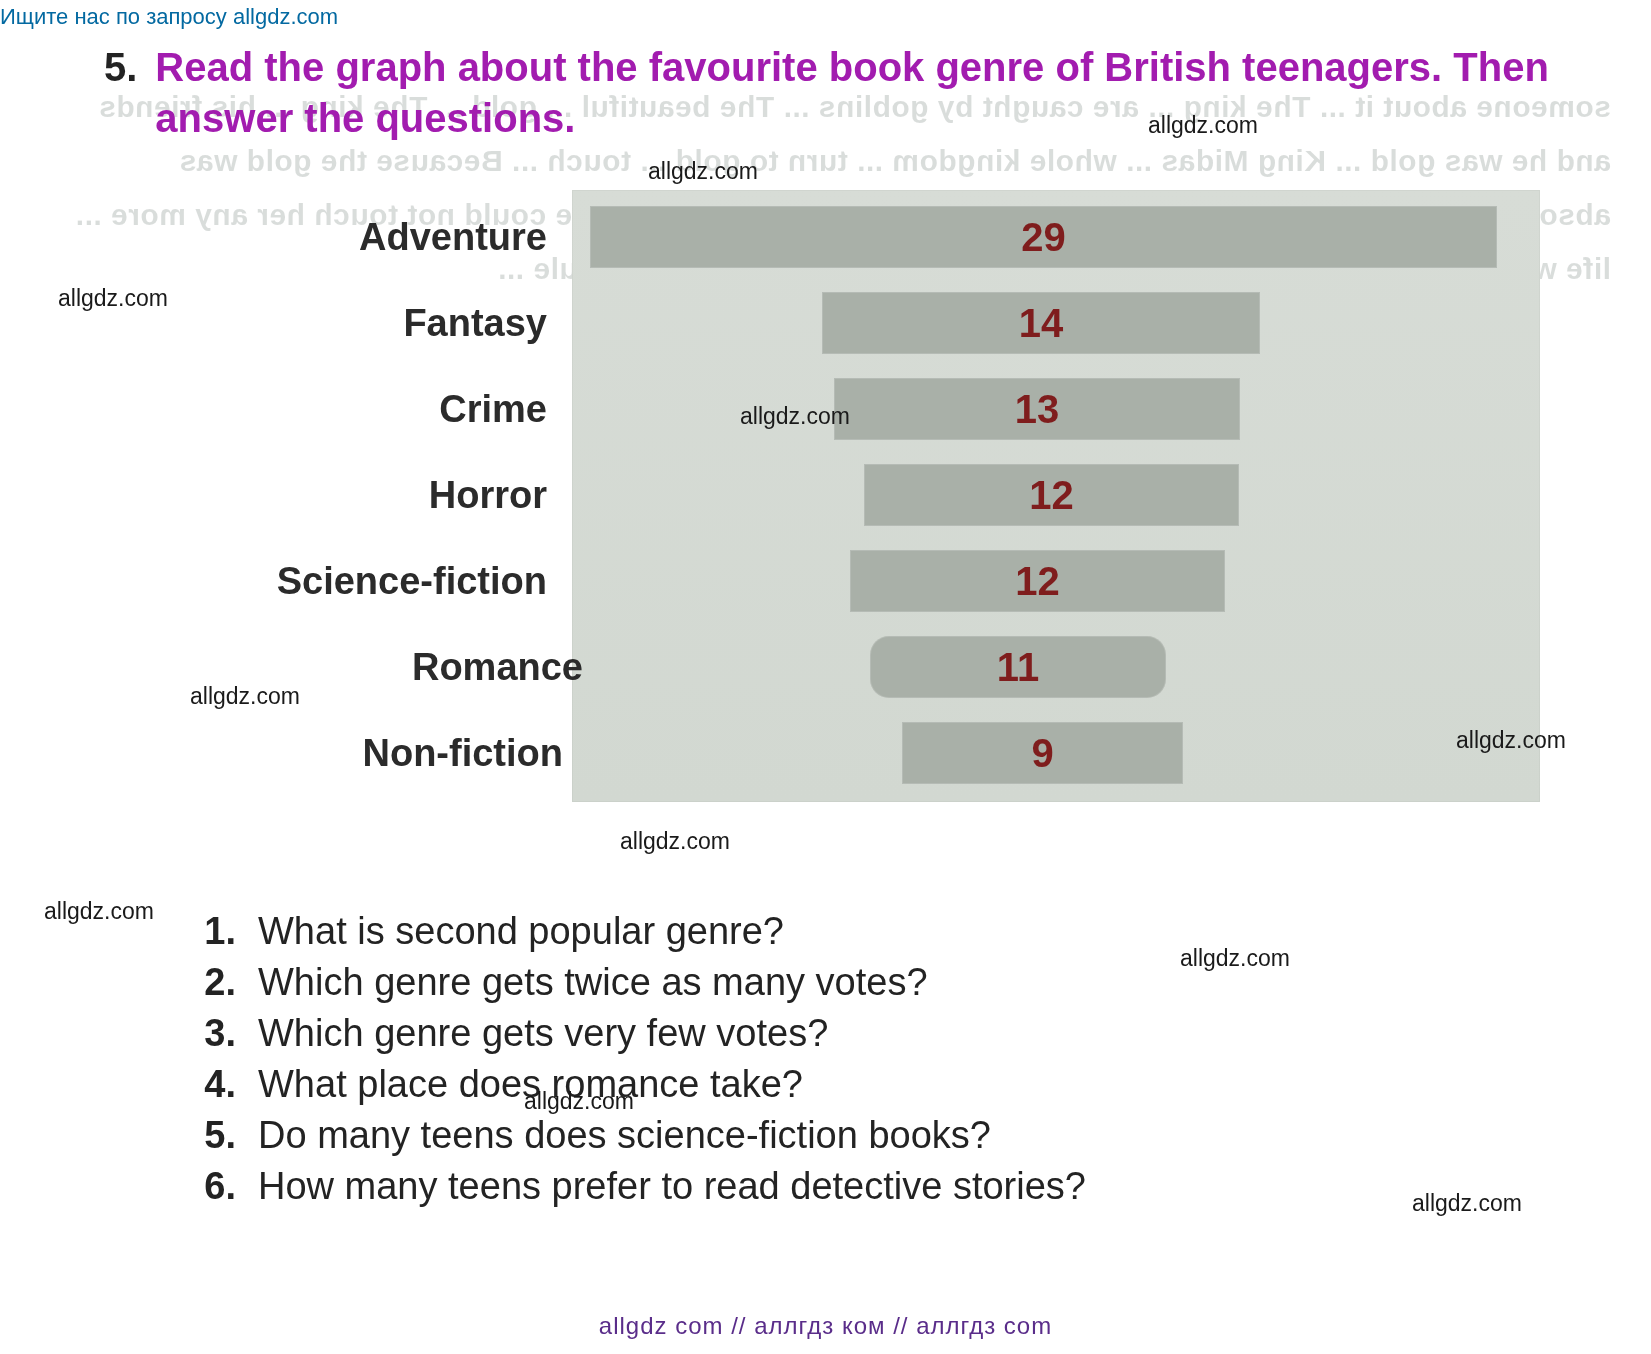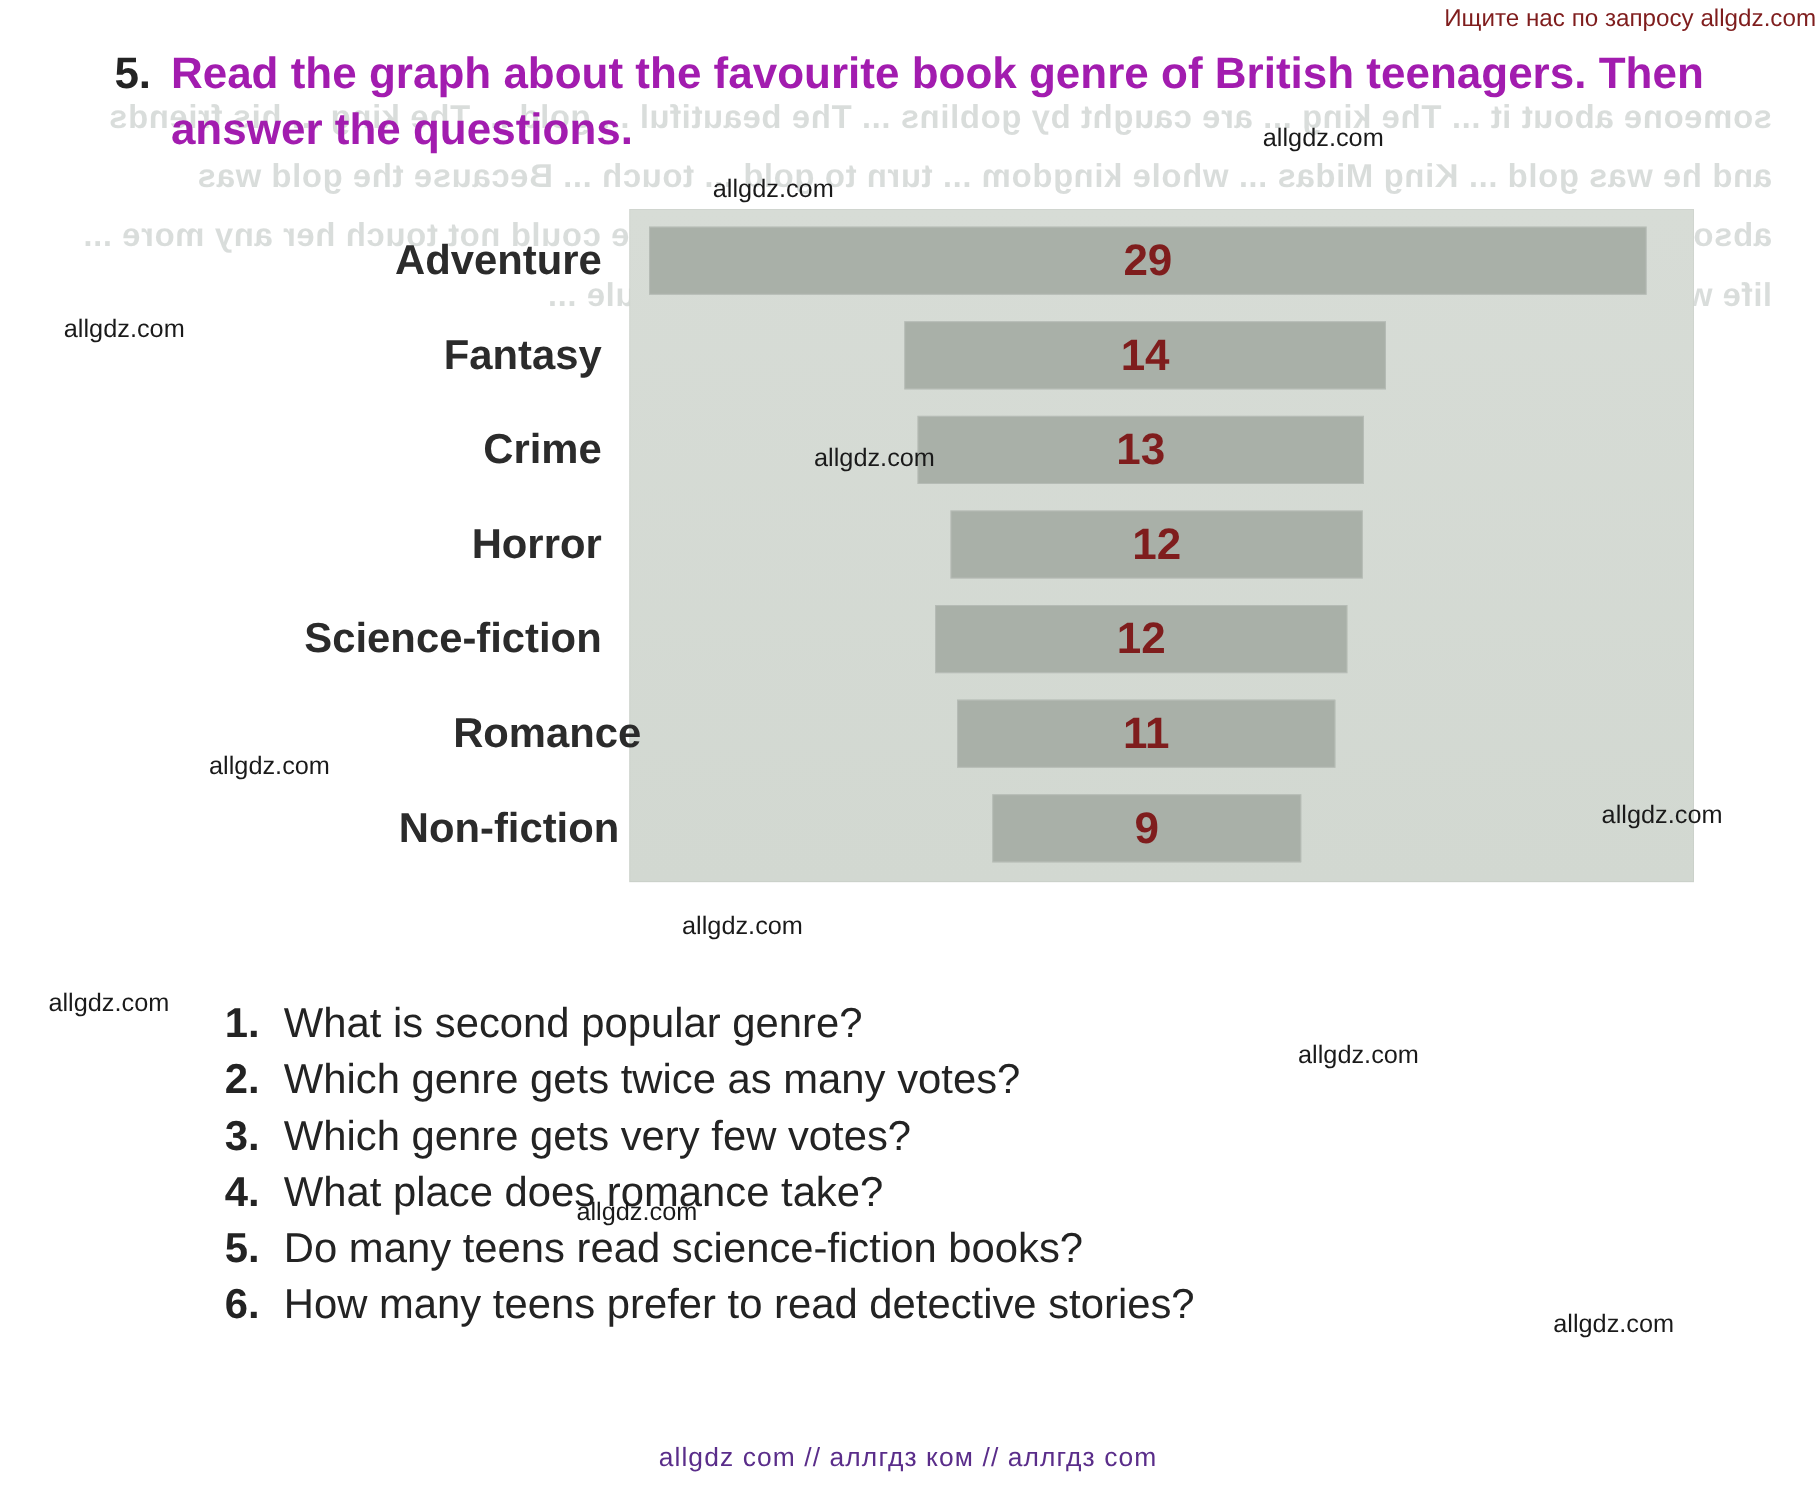--- a/index.html
+++ b/index.html
@@ -33,22 +33,22 @@
     pointer-events: none;
     white-space: pre-wrap;
   }
 
   
   .top-note {
     position: absolute;
     top: 4px;
     left: 0;
     width: 100%;
-    text-align: right;
-    color: #7f1d1d;
+    text-align: left;
+    color: #0369a1;
     font-size: 22px;
     font-family: "Liberation Sans", sans-serif;
   }
 
   
   .task {
     position: absolute;
     top: 42px;
     left: 104px;
     right: 20px;
@@ -189,21 +189,21 @@
       <div class="bar" style="width: 375px;">
         <span class="bar-value">12</span>
       </div>
     </div>
     <div class="bar-row" style="top: 360px; left: 278px;">
       <div class="bar" style="width: 375px;">
         <span class="bar-value">12</span>
       </div>
     </div>
     <div class="bar-row" style="top: 446px; left: 298px;">
-      <div class="bar" style="width: 344px;">
+      <div class="bar" style="width: 296px; border-radius: 19px;">
         <span class="bar-value">11</span>
       </div>
     </div>
     <div class="bar-row" style="top: 532px; left: 330px;">
       <div class="bar" style="width: 281px;">
         <span class="bar-value">9</span>
       </div>
     </div>
   </div>
 <div id="cat-labels">
@@ -228,21 +228,21 @@
     <div class="q-row">
       <div class="q-num">3.</div>
       <div class="q-text">Which genre gets very few votes?</div>
     </div>
     <div class="q-row">
       <div class="q-num">4.</div>
       <div class="q-text">What place does romance take?</div>
     </div>
     <div class="q-row">
       <div class="q-num">5.</div>
-      <div class="q-text">Do many teens read science-fiction books?</div>
+      <div class="q-text">Do many teens does science-fiction books?</div>
     </div>
     <div class="q-row">
       <div class="q-num">6.</div>
       <div class="q-text">How many teens prefer to read detective stories?</div>
     </div>
   </div>
 
 <div id="watermarks">
     <div class="wm" style="left: 1148px; top: 112px;">allgdz.com</div>
     <div class="wm" style="left: 648px; top: 158px;">allgdz.com</div>

